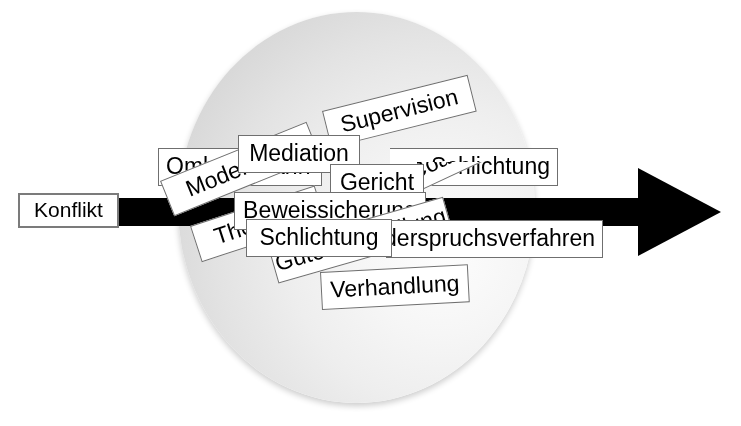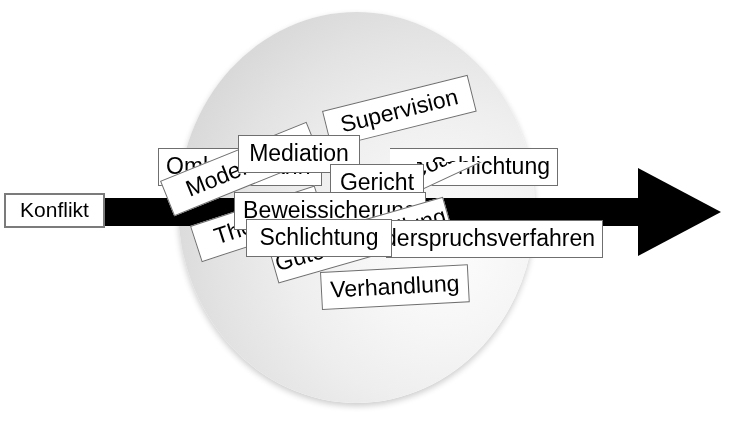--- a/index.html
+++ b/index.html
@@ -70,21 +70,21 @@
 </head>
 <body>
 
 <div id="stage">
 
   <div class="sphere"></div>
 
   <div class="arrow-shaft"></div>
   <div class="arrow-head"></div>
 
-  <div class="lbl thick" style="left:4px; top:193px; width:101px; height:35px; font-size:21px;">Konflikt</div>
+  <div class="lbl thick" style="left:18px; top:193px; width:101px; height:35px; font-size:21px;">Konflikt</div>
 
   <div class="lbl" style="left:158px; top:148px; width:164px; height:38px; font-size:23px; justify-content:flex-start;">Ombudsmann</div>
 
   <div class="lbl" style="left:160px; top:181px; width:158px; height:38px; font-size:23px; transform:rotate(-22deg); transform-origin:left top;">Moderation</div>
 
   <div class="lbl" style="left:190px; top:226px; width:131px; height:38px; font-size:23px; transform:rotate(-18deg); transform-origin:left top;">Therapie</div>
 
   <div class="lbl" style="left:322px; top:111px; width:150px; height:38px; font-size:23px; transform:rotate(-14deg); transform-origin:left top;">Supervision</div>
 
   <div class="clipbox" style="left:390px; top:148px; width:168px; height:38px;">

